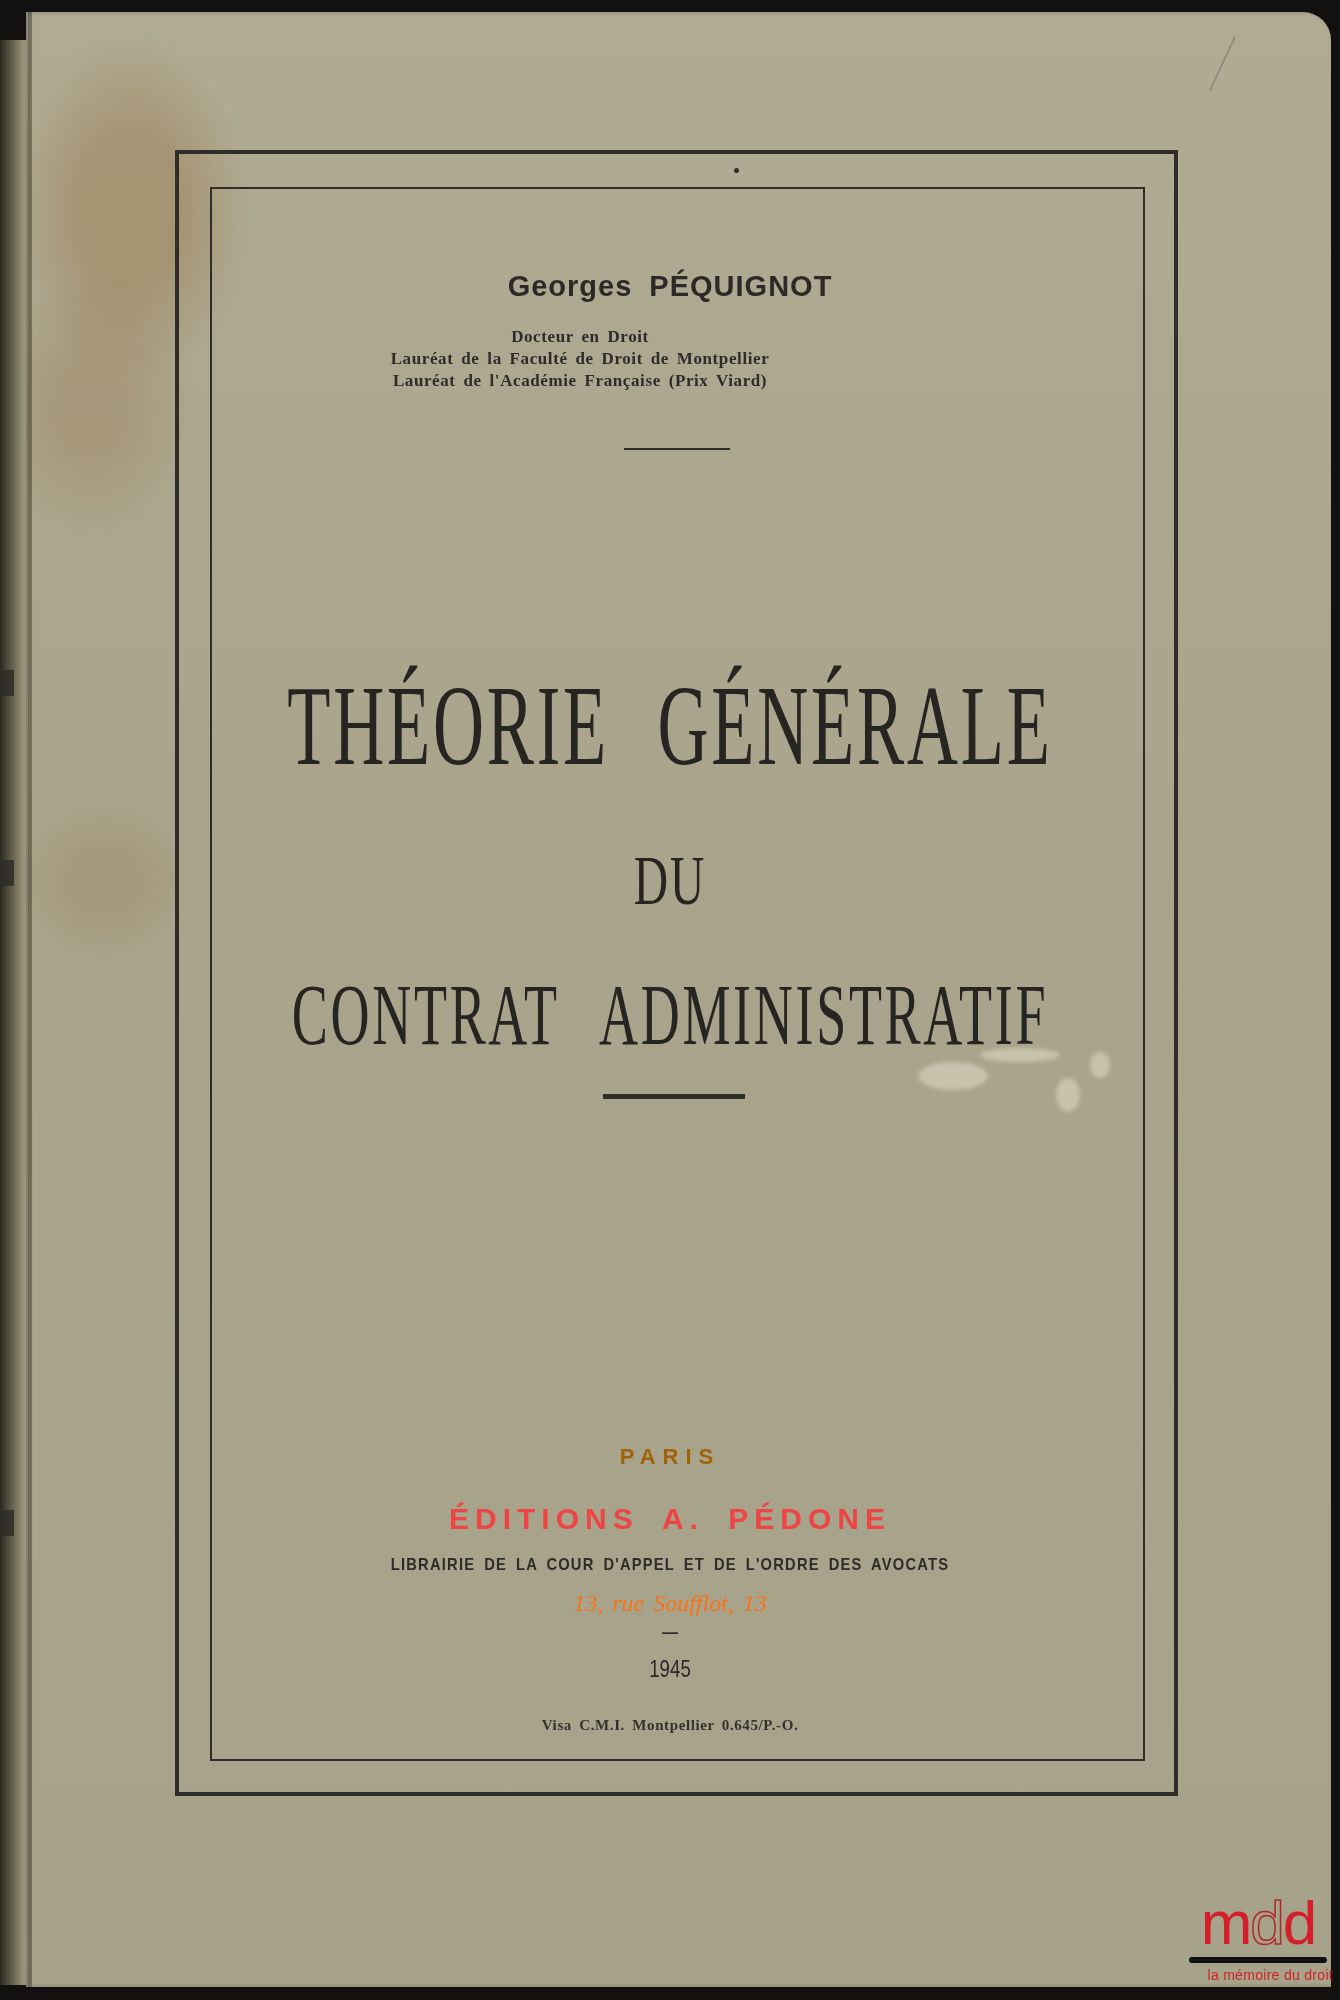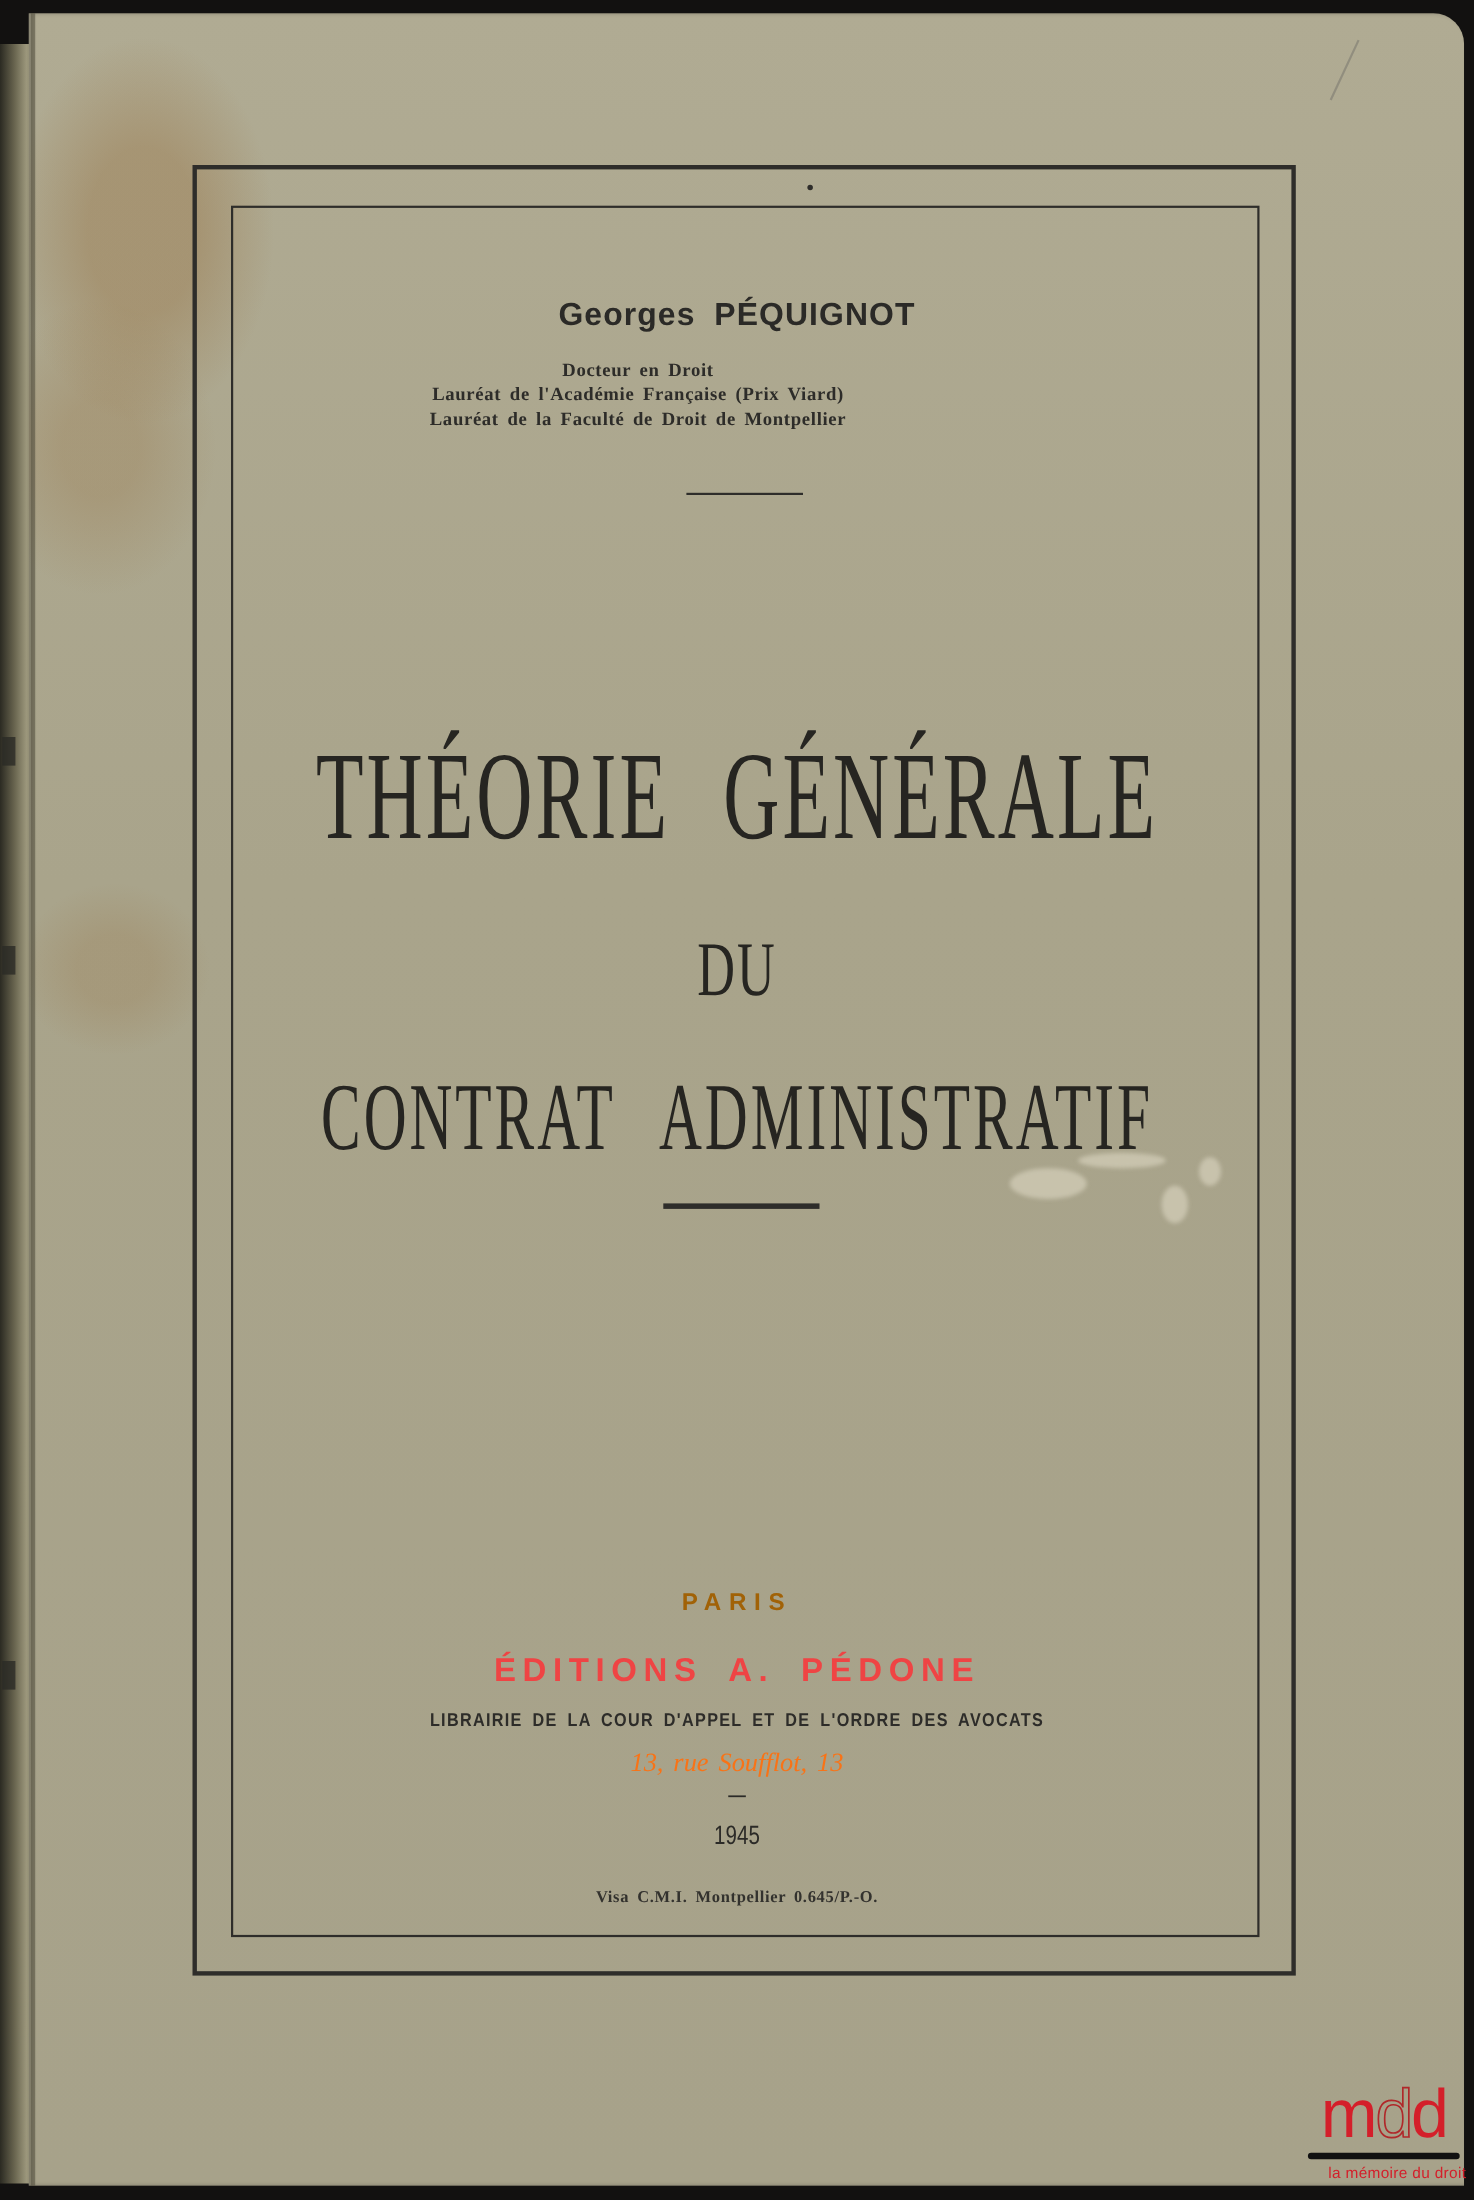--- a/index.html
+++ b/index.html
@@ -98,22 +98,22 @@
 <div class="pencil"></div>
 
 <div class="frame-outer"></div>
 <div class="frame-inner"></div>
 <div class="dot" style="left:734px; top:168px; width:5px; height:5px;"></div>
 
 <div class="abs author">Georges PÉQUIGNOT</div>
 
 <div class="cred-list credential">
   <div>Docteur en Droit</div>
+  <div>Lauréat de la Faculté de Droit de Montpellier</div>
   <div>Lauréat de l'Académie Française (Prix Viard)</div>
-  <div>Lauréat de la Faculté de Droit de Montpellier</div>
 </div>
 
 <div class="rule" style="left:624px; top:448px; width:106px; height:2px;"></div>
 
 <div class="abs title t1">THÉORIE GÉNÉRALE</div>
 <div class="abs title t2">DU</div>
 <div class="abs title t3">CONTRAT ADMINISTRATIF</div>
 
 <div class="rule" style="left:603px; top:1094px; width:142px; height:5px;"></div>
 

